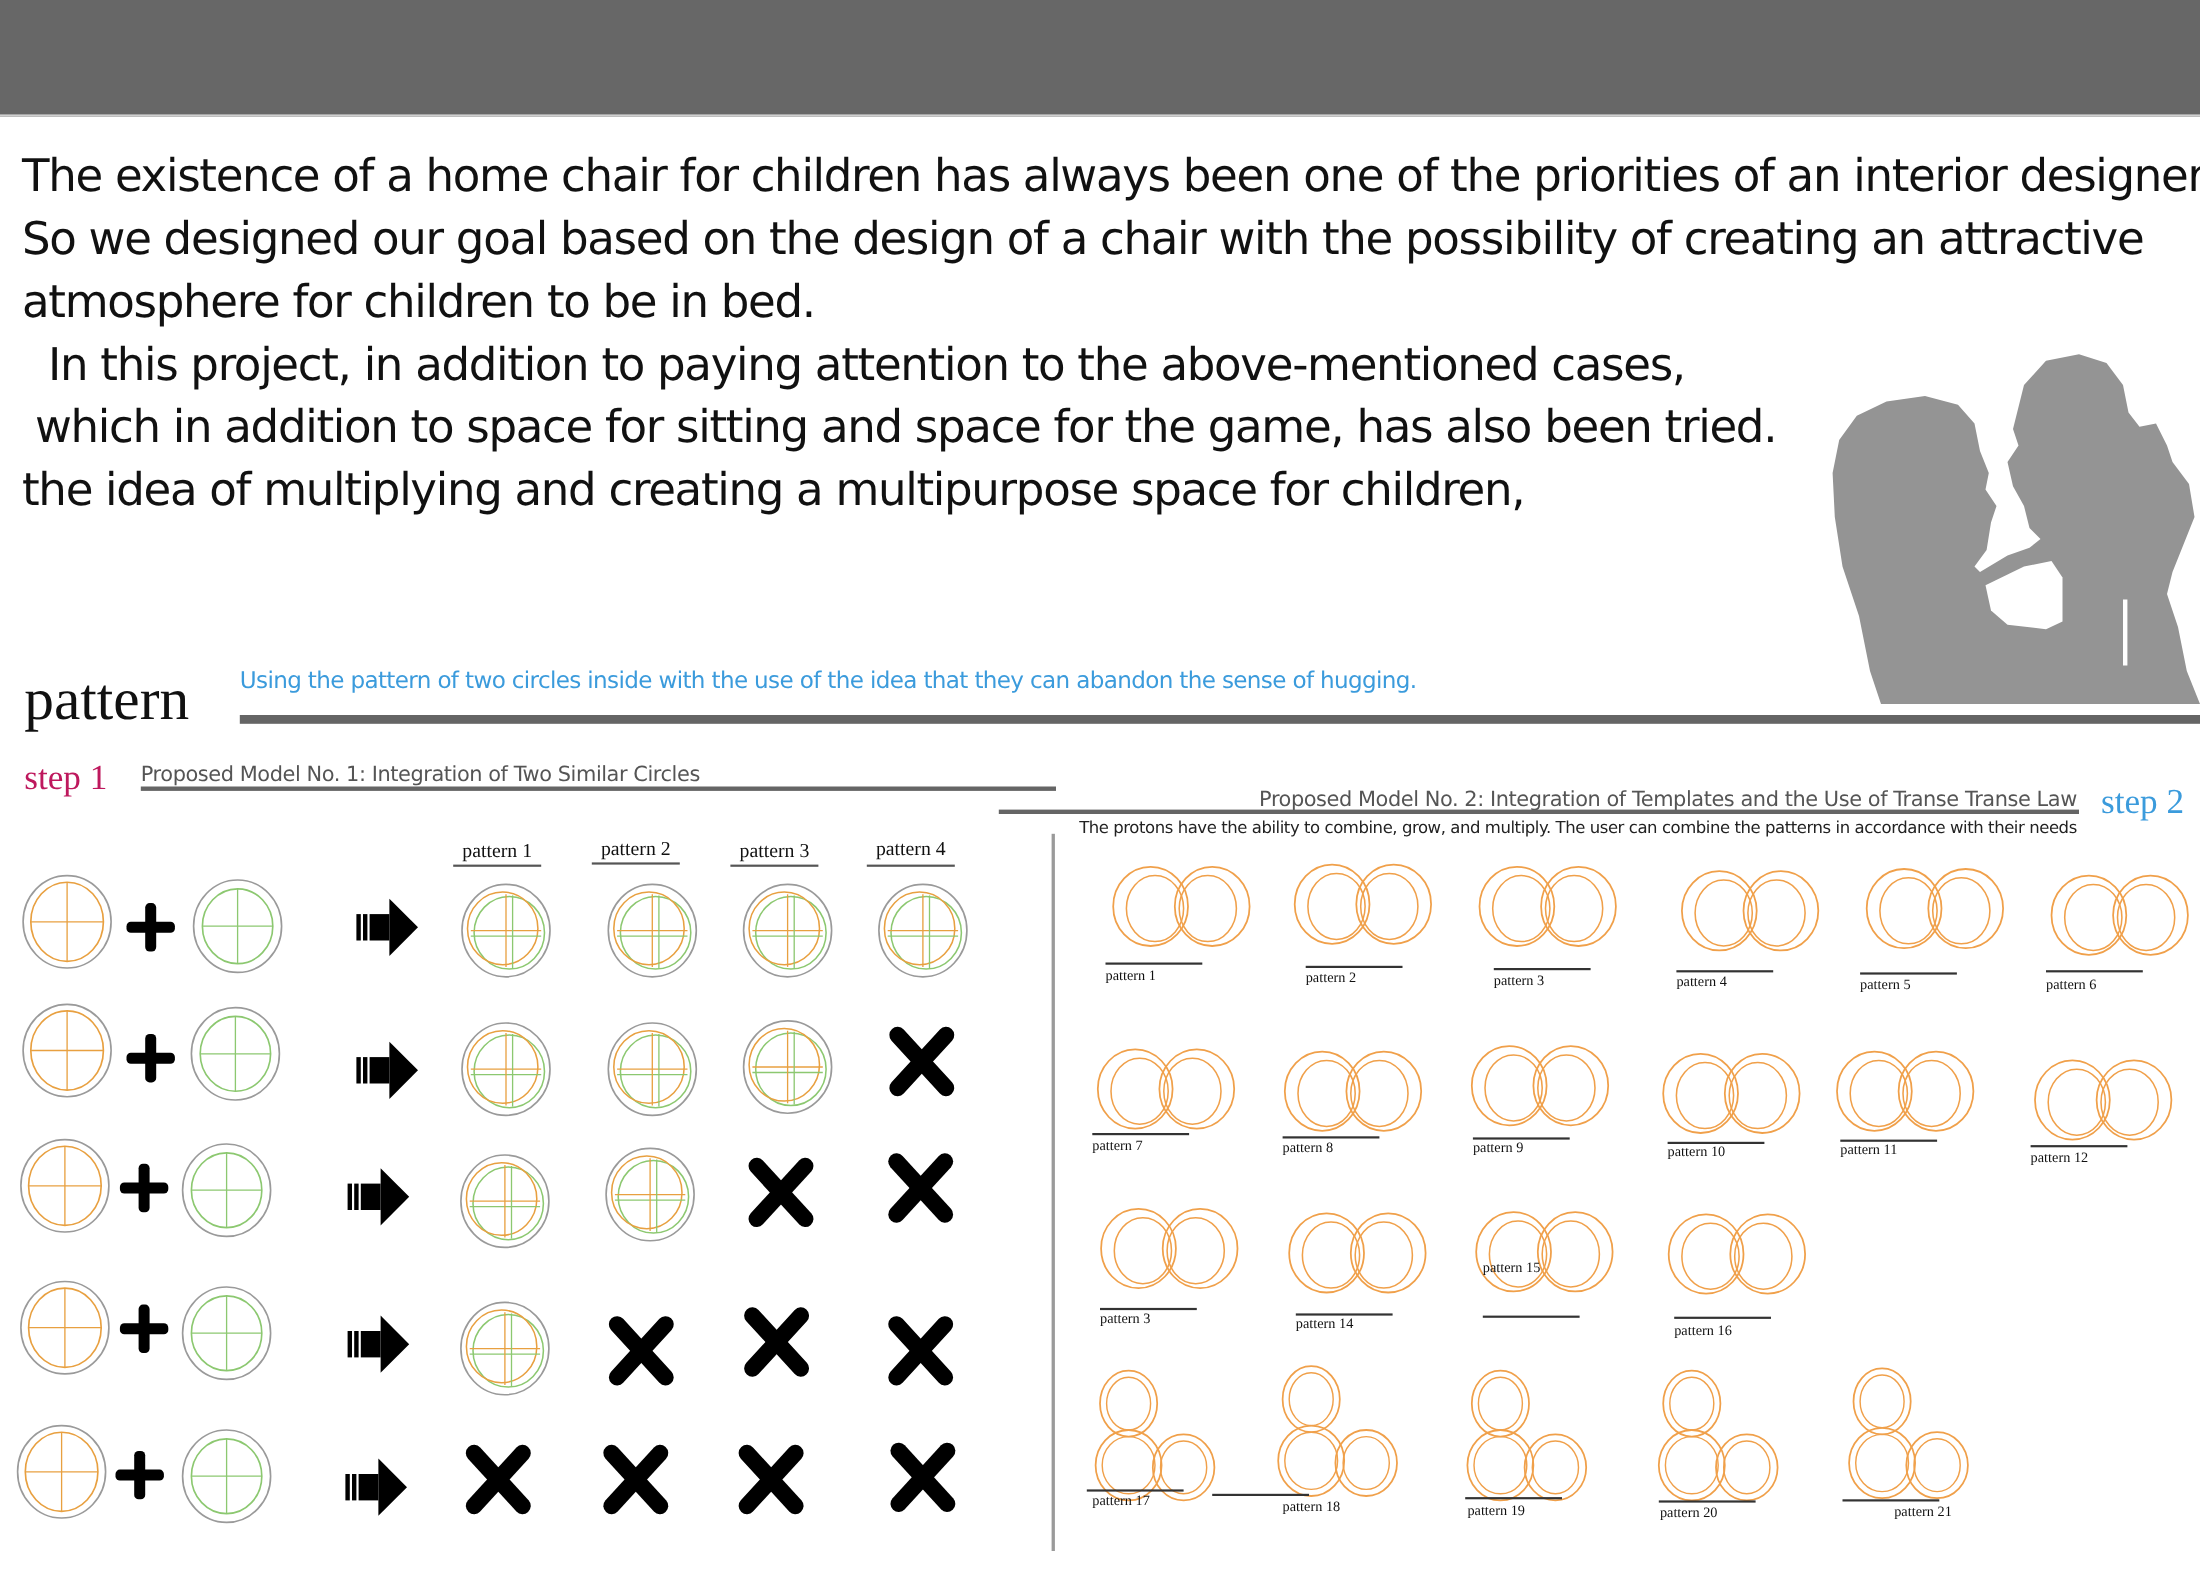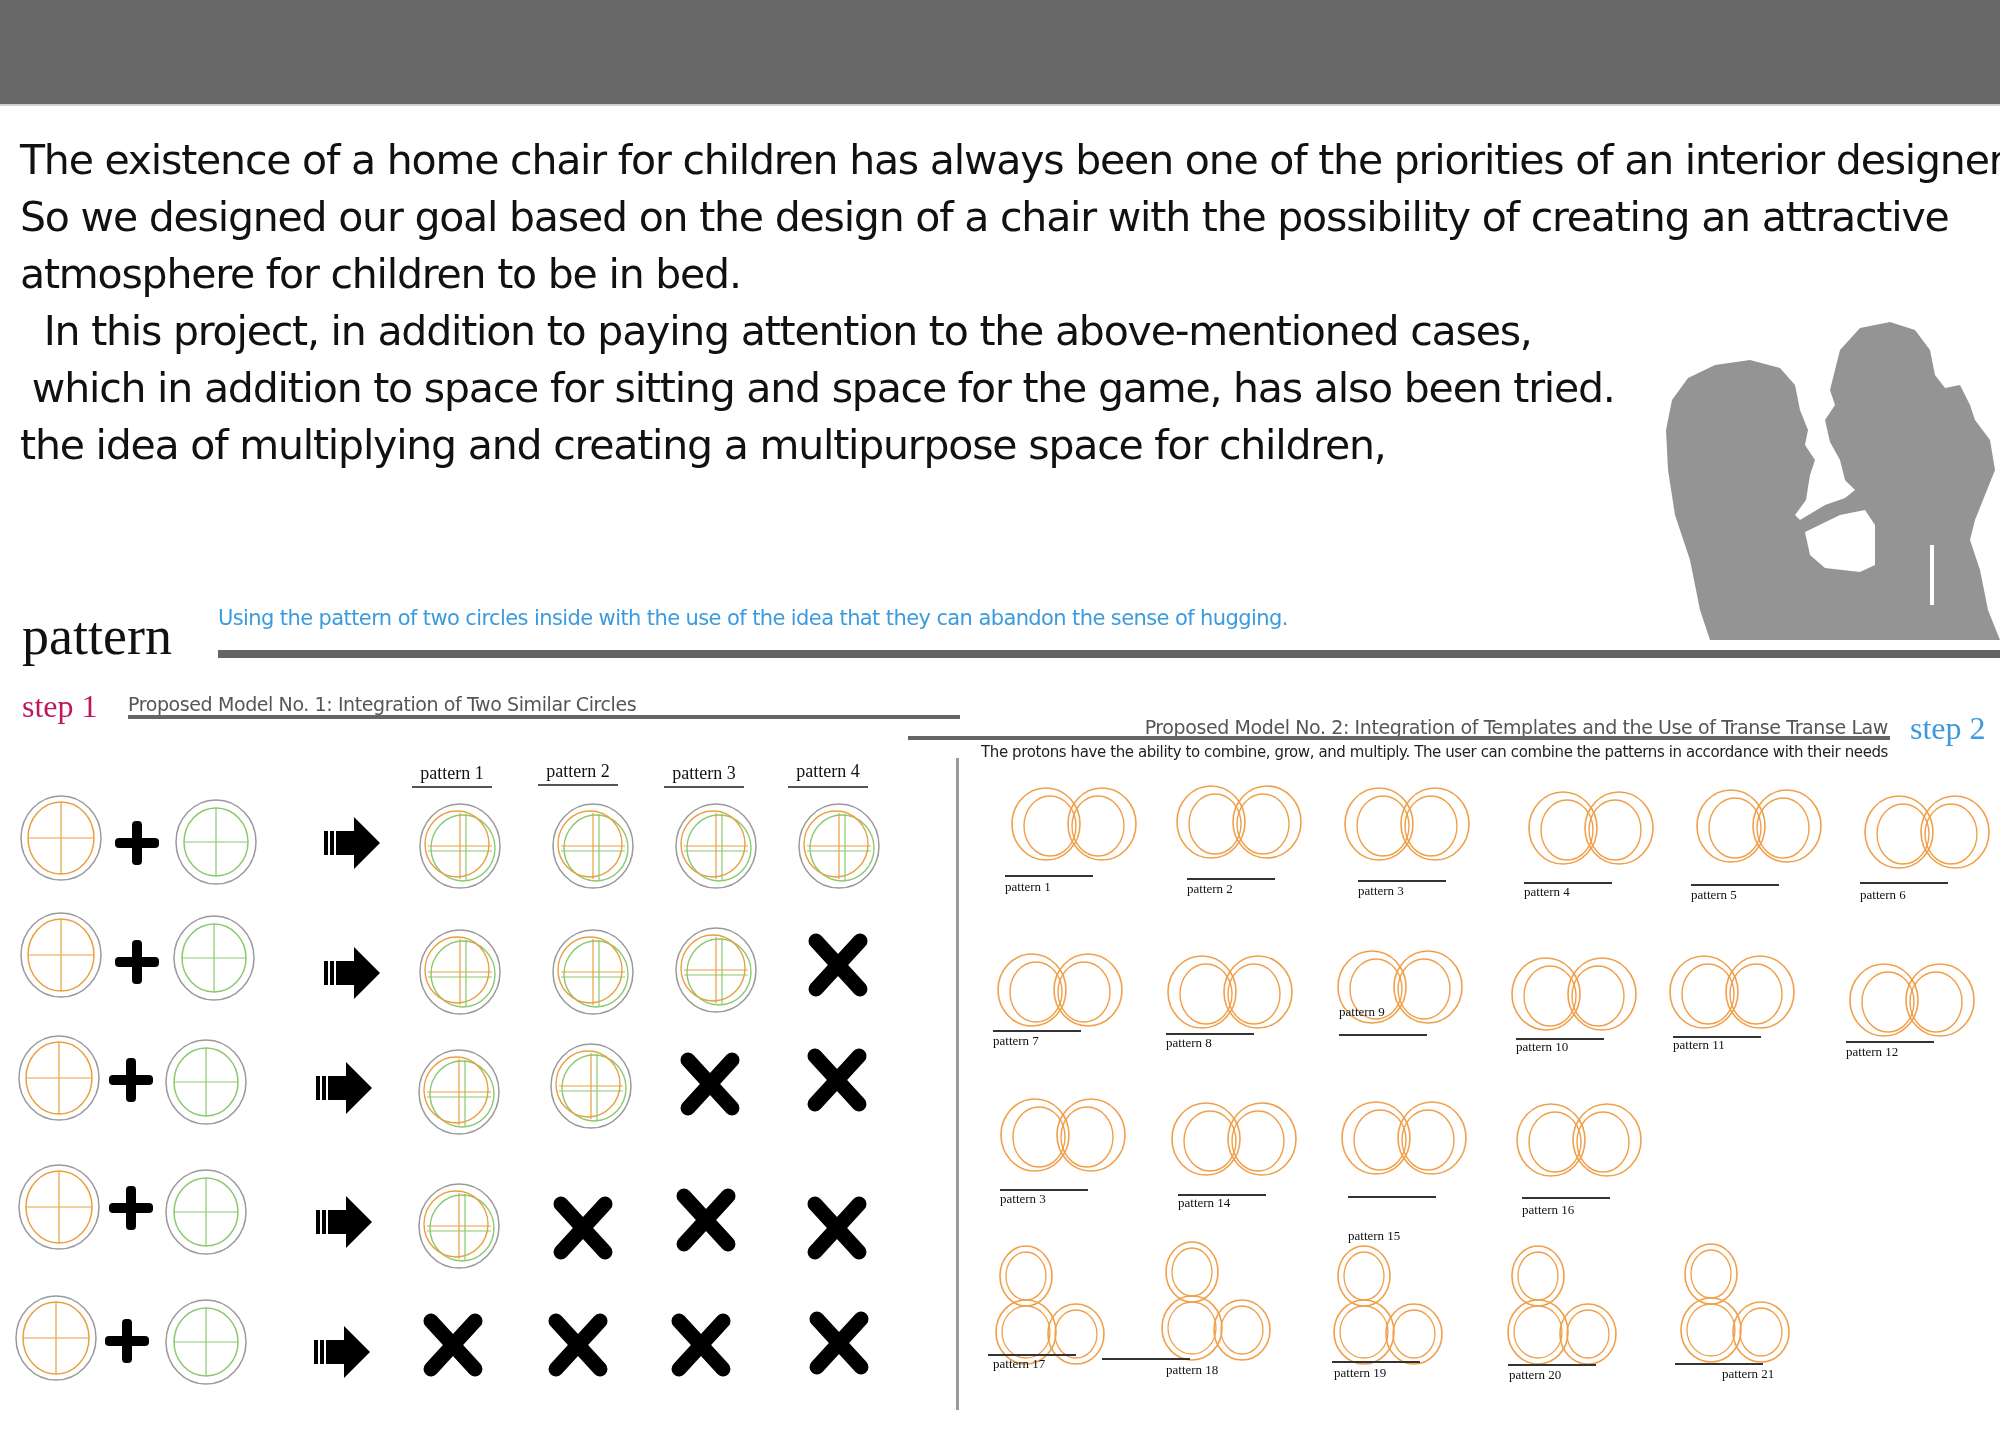--- a/index.html
+++ b/index.html
@@ -219,34 +219,34 @@
 <div class="p-rule" style="left:1691px;top:884px;"></div>
 <div class="p-label" style="left:1691px;top:887px;">pattern 5</div>
 <div class="p-rule" style="left:1860px;top:882px;"></div>
 <div class="p-label" style="left:1860px;top:887px;">pattern 6</div>
 
 <div class="p-rule" style="left:993px;top:1030px;"></div>
 <div class="p-label" style="left:993px;top:1033px;">pattern 7</div>
 <div class="p-rule" style="left:1166px;top:1033px;"></div>
 <div class="p-label" style="left:1166px;top:1035px;">pattern 8</div>
 <div class="p-rule" style="left:1339px;top:1034px;"></div>
-<div class="p-label" style="left:1339px;top:1004px;">pattern 9</div>
+<div class="p-label" style="left:1339px;top:1035px;">pattern 9</div>
 <div class="p-rule" style="left:1516px;top:1038px;"></div>
 <div class="p-label" style="left:1516px;top:1039px;">pattern 10</div>
 <div class="p-rule" style="left:1673px;top:1036px;"></div>
 <div class="p-label" style="left:1673px;top:1037px;">pattern 11</div>
 <div class="p-rule" style="left:1846px;top:1041px;"></div>
 <div class="p-label" style="left:1846px;top:1044px;">pattern 12</div>
 
 <div class="p-rule" style="left:1000px;top:1189px;"></div>
 <div class="p-label" style="left:1000px;top:1191px;">pattern 3</div>
 <div class="p-rule" style="left:1178px;top:1194px;"></div>
 <div class="p-label" style="left:1178px;top:1195px;">pattern 14</div>
 <div class="p-rule" style="left:1348px;top:1196px;"></div>
-<div class="p-label" style="left:1348px;top:1228px;">pattern 15</div>
+<div class="p-label" style="left:1348px;top:1144px;">pattern 15</div>
 <div class="p-rule" style="left:1522px;top:1197px;"></div>
 <div class="p-label" style="left:1522px;top:1202px;">pattern 16</div>
 
 <div class="p-rule" style="left:988px;top:1354px;"></div>
 <div class="p-label" style="left:993px;top:1356px;">pattern 17</div>
 <div class="p-rule" style="left:1102px;top:1358px;"></div>
 <div class="p-label" style="left:1166px;top:1362px;">pattern 18</div>
 <div class="p-rule" style="left:1332px;top:1361px;"></div>
 <div class="p-label" style="left:1334px;top:1365px;">pattern 19</div>
 <div class="p-rule" style="left:1508px;top:1364px;"></div>

